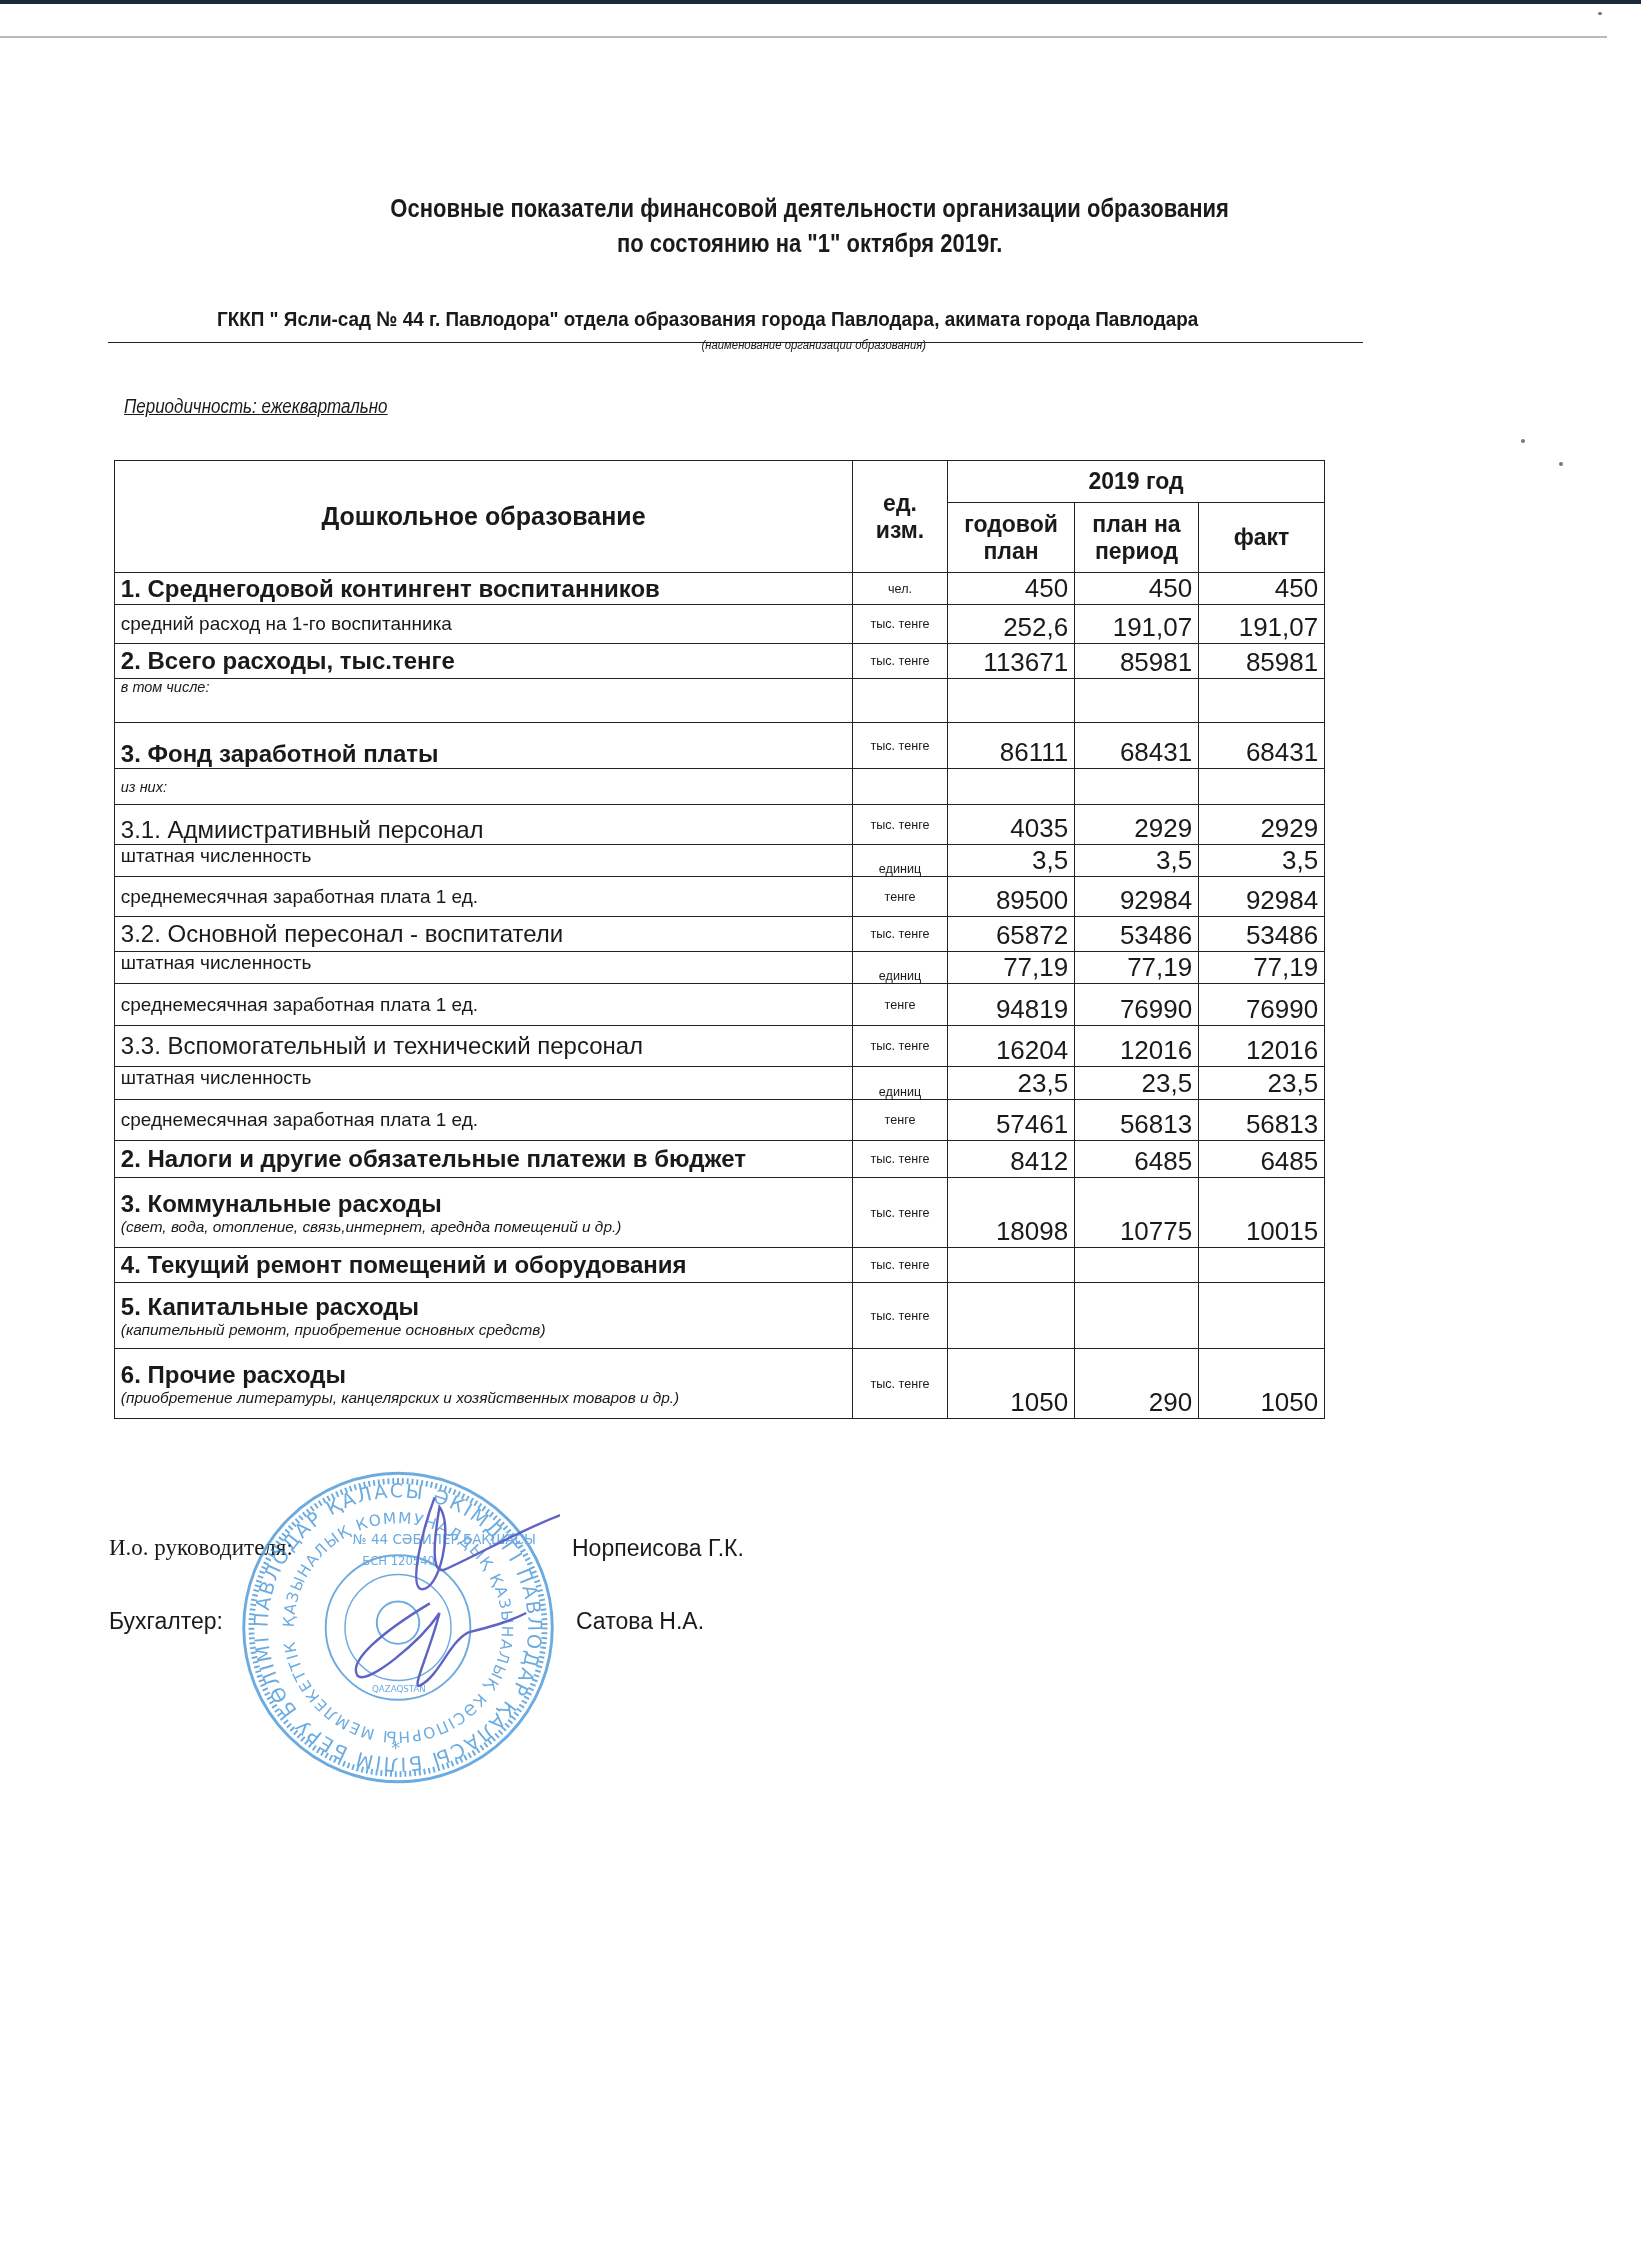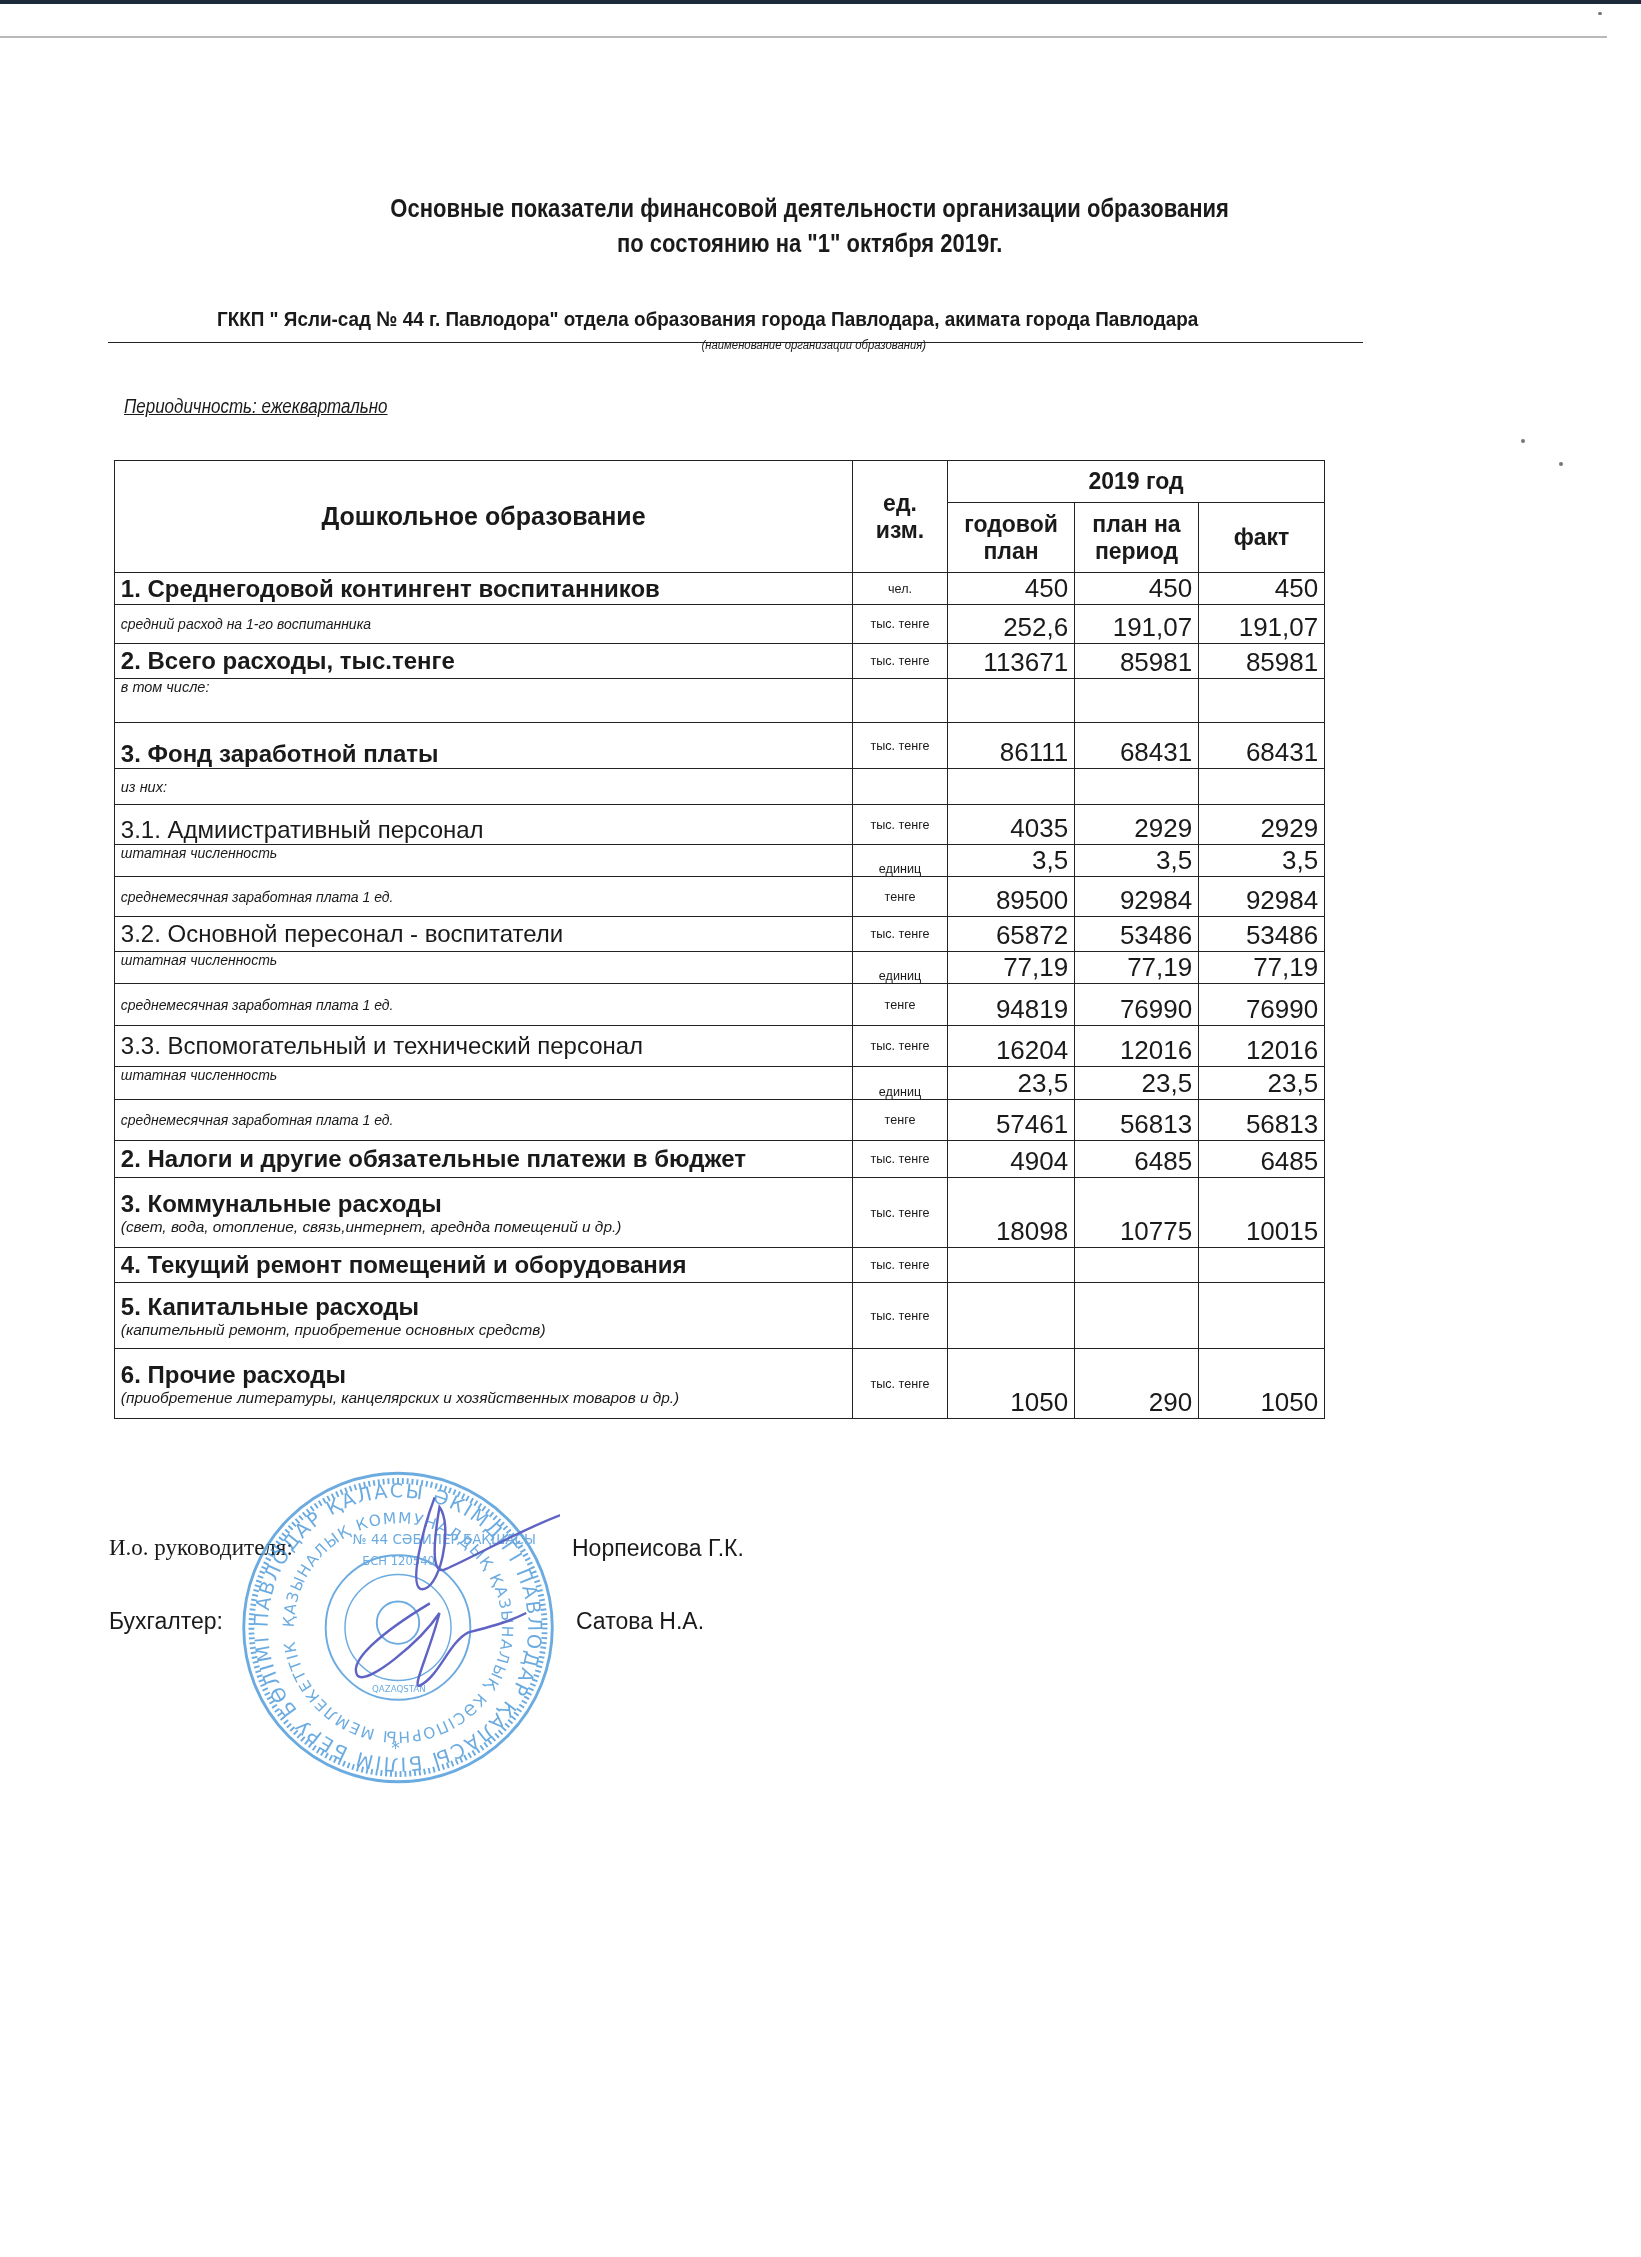--- a/index.html
+++ b/index.html
@@ -41,21 +41,21 @@
   }
   col.c-name { width: 738px; }
   col.c-unit { width: 95px; }
   col.c-plan { width: 127px; }
   col.c-period { width: 124px; }
   col.c-fact { width: 126px; }
   th { font-weight: bold; font-size: 23px; text-align: center; line-height: 27px; }
   th.main-head { font-size: 25px; }
   td.name-bold { font-weight: bold; font-size: 24px; }
   td.name-plain { font-size: 24px; }
-  td.name-italic { font-style: italic; font-size: 14px; margin-left: 32px; }
+  td.name-italic { font-size: 19px; margin-left: 32px; }
   td.name-small-italic { font-style: italic; font-size: 14.5px; }
   td.unit { font-size: 12.6px; text-align: center; }
   td.num { font-size: 26px; text-align: right; vertical-align: bottom; padding-bottom: 1px; }
   .sub { display: block; font-style: italic; font-weight: normal; font-size: 15.4px; }
   .sign-label { position: absolute; font-size: 23px; white-space: nowrap; }
   .stamp { position: absolute; left: 237px; top: 1468px; width: 323px; height: 319px; opacity: .75; }
   .speck { position: absolute; width: 3.9px; height: 3.9px; background: #777; border-radius: 1.9px; }
 </style>
 </head>
 <body>
@@ -196,21 +196,21 @@
     <tr style="height:41px">
       <td class="name-italic">среднемесячная заработная плата 1 ед.</td>
       <td class="unit">тенге</td>
       <td class="num">57461</td>
       <td class="num">56813</td>
       <td class="num">56813</td>
     </tr>
     <tr style="height:37px">
       <td class="name-bold">2. Налоги и другие обязательные платежи в бюджет</td>
       <td class="unit">тыс. тенге</td>
-      <td class="num">4904</td>
+      <td class="num">8412</td>
       <td class="num">6485</td>
       <td class="num">6485</td>
     </tr>
     <tr style="height:70px">
       <td class="name-bold">
         <span>3. Коммунальные расходы</span>
         <span class="sub">(свет, вода, отопление, связь,интернет, ареднда помещений и др.)</span>
       </td>
       <td class="unit">тыс. тенге</td>
       <td class="num">18098</td>

